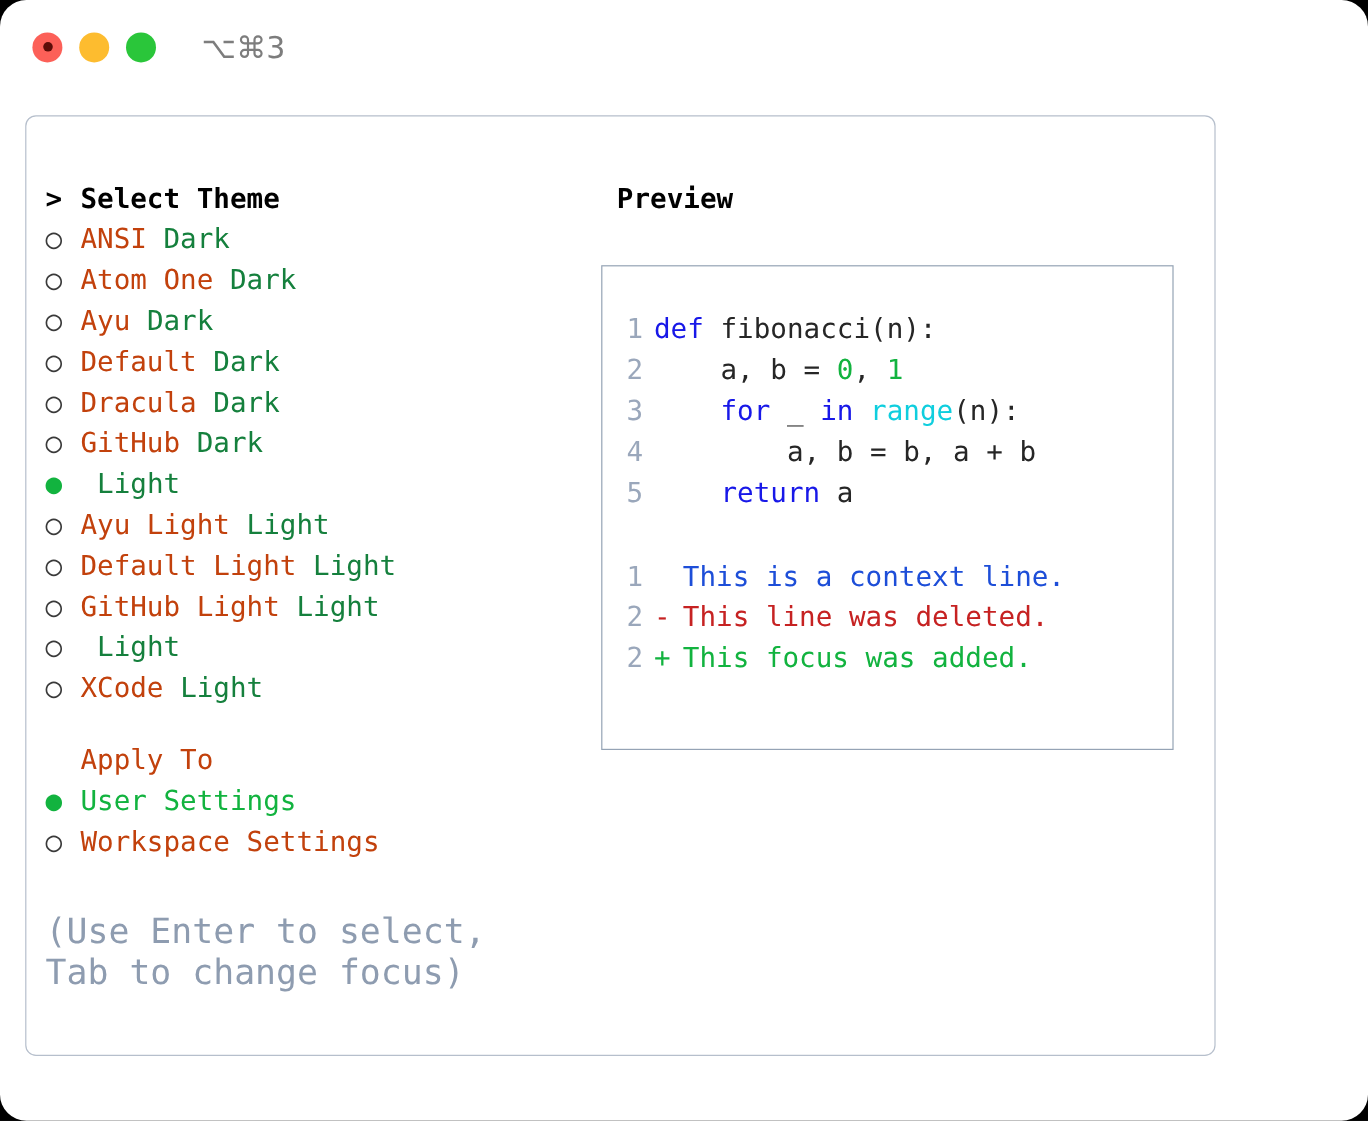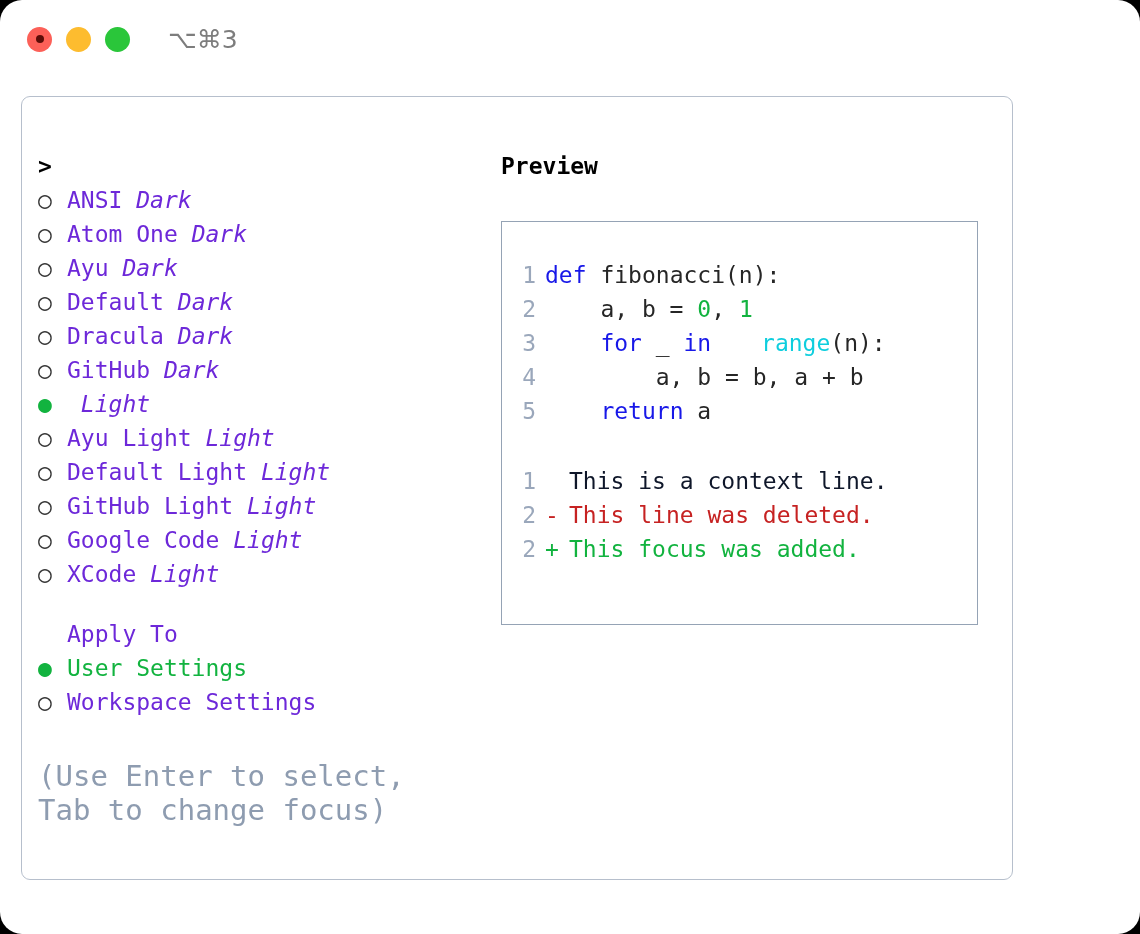--- a/index.html
+++ b/index.html
@@ -117,23 +117,23 @@
 
   .section-title {
     font-weight: bold;
     color: #000000;
   }
   .section-title .marker { color: #000000; font-weight: bold; }
 
   .marker-empty { color: #3a3a3a; }
   .marker-sel   { color: #12b33f; }
 
-  .item-label     { color: #6d28d9; }
+  .item-label     { color: #c2410c; }
   .item-label-sel { color: #12b33f; }
-  .item-variant   { color: #6d28d9; font-style: italic; }
+  .item-variant   { color: #15803d; }
   .spacer-26 { height: 26px; }
 
   .hint {
     position: absolute;
     left: 16px;
     top: 662px;
     width: 420px;
     color: #8e9cb0;
     font-size: 29px;
     line-height: 34px;
@@ -146,20 +146,21 @@
     left: 479px;
     top: 52px;
     width: 490px;
   }
 
   .preview-title {
     font-size: 23px;
     font-weight: bold;
     color: #000000;
     line-height: 34px;
+    margin-left: 13px;
   }
 
   .preview-box {
     margin-top: 38px;
     width: 477px;
     height: 404px;
     border: 1px solid #95a3b5;
     box-sizing: border-box;
     background: #ffffff;
     padding: 36px 0 0 0;
@@ -179,30 +180,30 @@
     width: 34px;
     text-align: right;
     color: #9aa7bb;
     padding-right: 9px;
     box-sizing: content-box;
   }
 
   .code-text { color: #262626; }
 
   .kw    { color: #1818e8; text-align: center; }
-  .fn    { color: #0fcede; margin-left: 36px; }
+  .fn    { color: #0fcede; }
   .num   { color: #12b33f; }
 
   .diff-sign {
     display: inline-block;
     width: 24px;
     flex: 0 0 24px;
     text-align: left;
   }
-  .diff-ctx   { color: #0f172a; }
+  .diff-ctx   { color: #1d4ed8; }
   .diff-del   { color: #c62222; }
   .diff-add   { color: #12b33f; }
 
   .diff-gap { height: 36px; }
 </style>
 </head>
 <body>
 
 <div class="window">
 
@@ -214,21 +215,21 @@
     </div>
     <div class="shortcut">⌥⌘3</div>
   </div>
 
   <div class="frame">
     <div class="frame-inner">
 
       <div class="left-col">
 
         <div class="row section-title">
-          <span class="marker">&gt;</span>
+          <span class="marker">&gt;</span><span>Select Theme</span>
         </div>
 
         <div class="row">
           <span class="marker marker-empty">○</span><span class="item-label">ANSI</span><span class="item-variant">&nbsp;</span><span class="item-variant">Dark</span>
         </div>
 
         <div class="row">
           <span class="marker marker-empty">○</span><span class="item-label">Atom One</span><span class="item-variant">&nbsp;</span><span class="item-variant">Dark</span>
         </div>
 
@@ -258,21 +259,21 @@
 
         <div class="row">
           <span class="marker marker-empty">○</span><span class="item-label">Default Light</span><span class="item-variant">&nbsp;</span><span class="item-variant">Light</span>
         </div>
 
         <div class="row">
           <span class="marker marker-empty">○</span><span class="item-label">GitHub Light</span><span class="item-variant">&nbsp;</span><span class="item-variant">Light</span>
         </div>
 
         <div class="row">
-          <span class="marker marker-empty">○</span><span class="item-label">Google Code</span><span class="item-variant">&nbsp;</span><span class="item-variant">Light</span>
+          <span class="marker marker-empty">○</span><span class="item-variant">&nbsp;</span><span class="item-variant">Light</span>
         </div>
 
         <div class="row">
           <span class="marker marker-empty">○</span><span class="item-label">XCode</span><span class="item-variant">&nbsp;</span><span class="item-variant">Light</span>
         </div>
 
         <div class="spacer-26"></div>
 
         <div class="row">
           <span class="marker"> </span><span class="item-label">Apply To</span>

